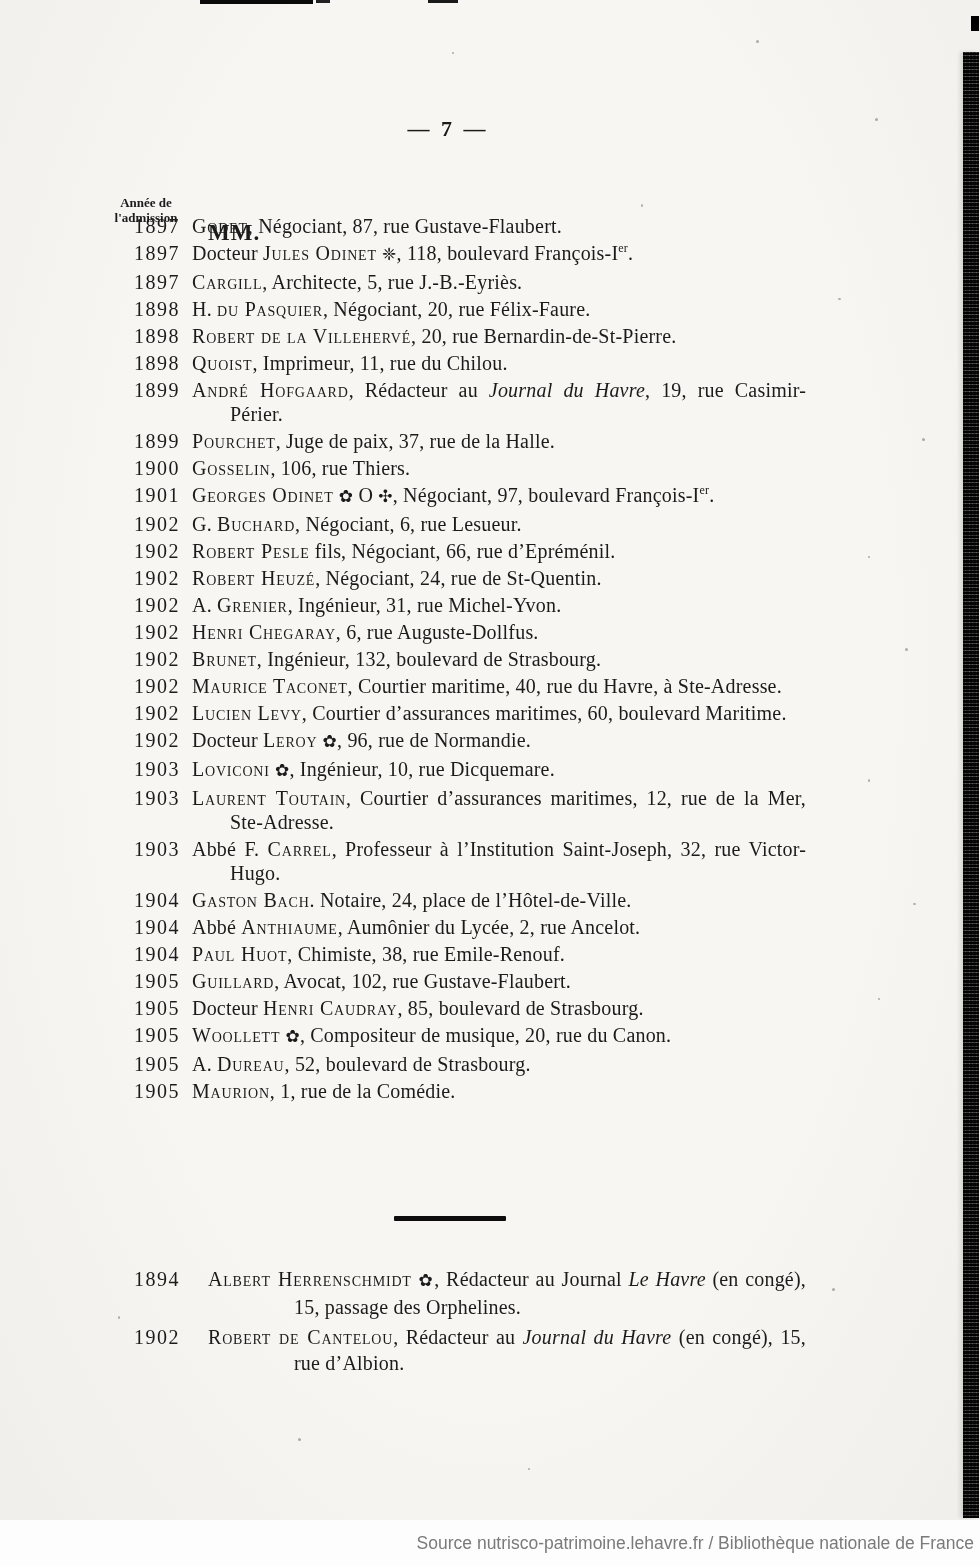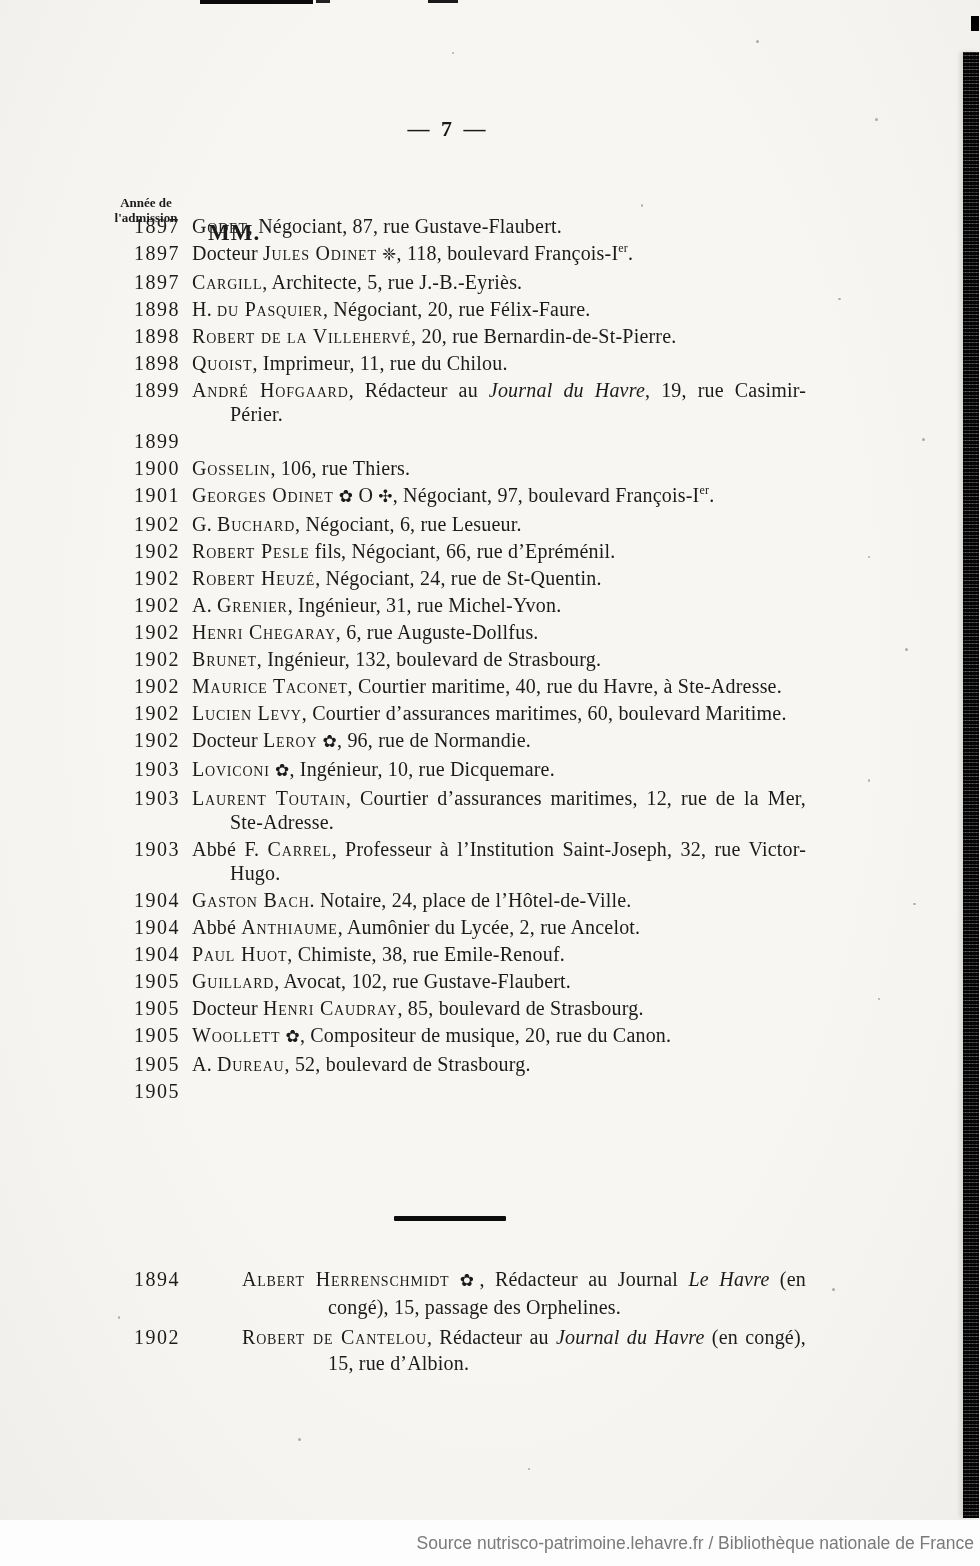--- a/index.html
+++ b/index.html
@@ -44,21 +44,21 @@
   #main-list{top:214px;}
   #conge-list{top:1266px;}
   .entry-row{display:flex;align-items:flex-start;margin-bottom:3px;}
   .entry-year{flex:0 0 84px;width:84px;text-align:right;font-size:20px;line-height:24px;letter-spacing:1.5px;}
   .entry-text{
     margin:0 0 0 12px;width:591px;
     font-size:20px;line-height:24px;letter-spacing:0.2px;
     text-align:justify;padding-left:38px;text-indent:-38px;
   }
   #conge-list .entry-text{padding-left:86px;text-indent:-86px;line-height:26px;margin-left:28px;}
-  #conge-list .entry-row{margin-bottom:4px;gap:34px;}
+  #conge-list .entry-row{margin-bottom:4px;}
   #conge-list .entry-year{line-height:26px;}
   .sc{font-variant:small-caps;letter-spacing:0.8px;}
   .it{font-style:italic;}
   .sym{font-size:17px;}
   .sup{vertical-align:super;font-size:12px;line-height:0;}
 
   .divider{position:absolute;left:394px;top:1216px;width:112px;height:5px;background:#0d0d0d;border-radius:1px;}
 
   .footer-bar{
     position:absolute;left:0;top:1520px;width:980px;height:46px;background:#fdfdfd;
@@ -128,20 +128,21 @@
     <div class="entry-row">
       <span class="entry-year">1898</span>
       <p class="entry-text"><span class="sc">Quoist</span><span>, Imprimeur, 11, rue du Chilou.</span></p>
     </div>
     <div class="entry-row">
       <span class="entry-year">1899</span>
       <p class="entry-text"><span class="sc">André Hofgaard</span><span>, Rédacteur au </span><span class="it">Journal du Havre</span><span>, 19, rue Casimir-Périer.</span></p>
     </div>
     <div class="entry-row">
       <span class="entry-year">1899</span>
+      <p class="entry-text"><span class="sc">Pourchet</span><span>, Juge de paix, 37, rue de la Halle.</span></p>
     </div>
     <div class="entry-row">
       <span class="entry-year">1900</span>
       <p class="entry-text"><span class="sc">Gosselin</span><span>, 106, rue Thiers.</span></p>
     </div>
     <div class="entry-row">
       <span class="entry-year">1901</span>
       <p class="entry-text"><span class="sc">Georges Odinet</span><span> </span><span class="sym">✿</span><span> O </span><span class="sym">✣</span><span>, Négociant, 97, boulevard François-I</span><span class="sup">er</span><span>.</span></p>
     </div>
     <div class="entry-row">
@@ -215,20 +216,21 @@
     <div class="entry-row">
       <span class="entry-year">1905</span>
       <p class="entry-text"><span class="sc">Woollett</span><span> </span><span class="sym">✿</span><span>, Compositeur de musique, 20, rue du Canon.</span></p>
     </div>
     <div class="entry-row">
       <span class="entry-year">1905</span>
       <p class="entry-text"><span>A. </span><span class="sc">Dureau</span><span>, 52, boulevard de Strasbourg.</span></p>
     </div>
     <div class="entry-row">
       <span class="entry-year">1905</span>
+      <p class="entry-text"><span class="sc">Maurion</span><span>, 1, rue de la Comédie.</span></p>
     </div>
   </div>
 
 <div class="divider"></div>
 
 <div class="member-list" id="conge-list">
     <div class="entry-row">
       <span class="entry-year">1894</span>
       <p class="entry-text"><span class="sc">Albert Herrenschmidt</span><span> </span><span class="sym">✿</span><span>, Rédacteur au Journal </span><span class="it">Le Havre</span><span> (en congé), 15, passage des Orphelines.</span></p>
     </div>

